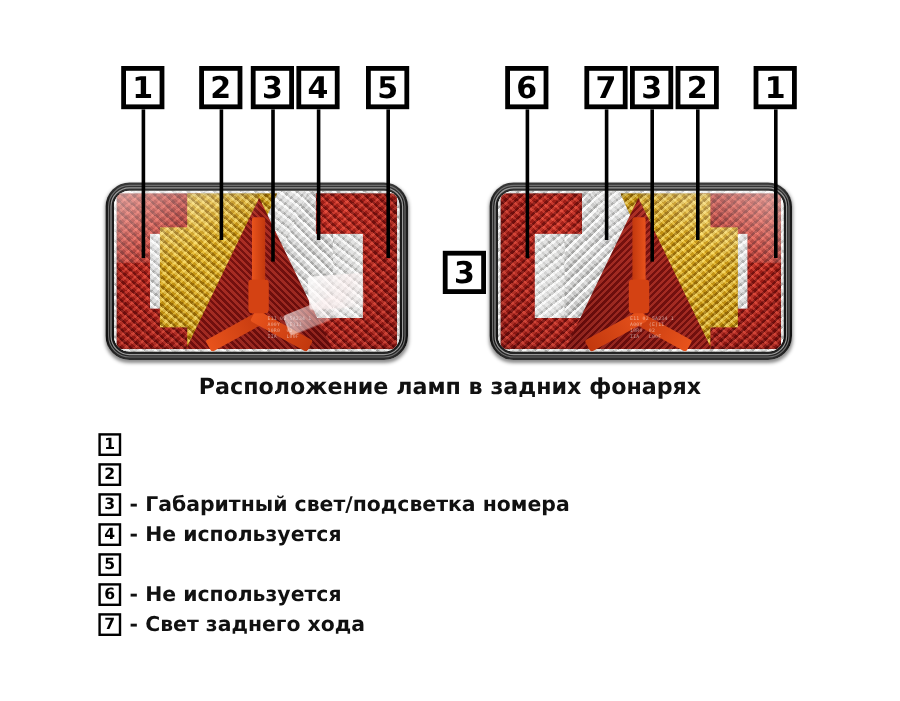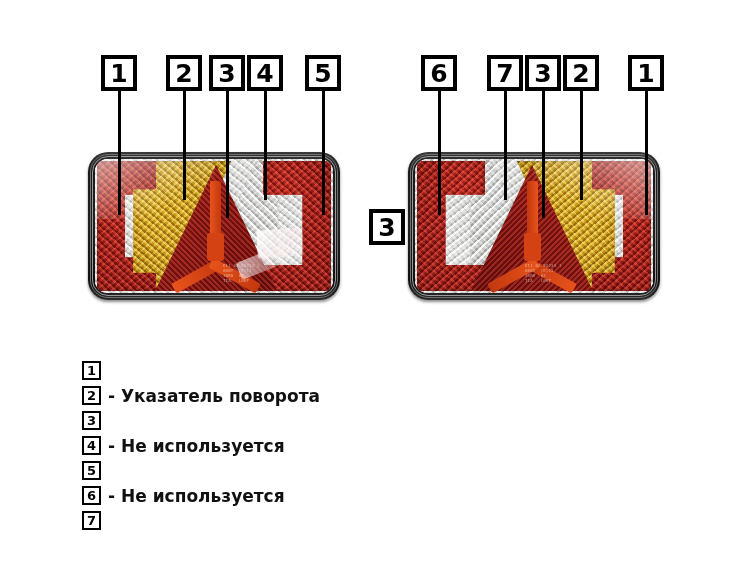--- a/index.html
+++ b/index.html
@@ -232,41 +232,43 @@
       <div class="callout" style="left: 487px; top: 55px;">7</div>
       <div class="leader" style="left: 542px; top: 91px; height: 127px;"></div>
       <div class="callout" style="left: 525px; top: 55px;">3</div>
       <div class="leader" style="left: 580px; top: 91px; height: 109px;"></div>
       <div class="callout" style="left: 563px; top: 55px;">2</div>
       <div class="leader" style="left: 645px; top: 91px; height: 124px;"></div>
       <div class="callout" style="left: 628px; top: 55px;">1</div>
       <div class="callout" style="left: 369px; top: 209px;">3</div>
     </div>
 
+  <div id="caption">Расположение ламп в задних фонарях</div>
 
   <div id="legend">
       <div class="lrow">
         <div class="lbox">1</div>
       </div>
       <div class="lrow">
         <div class="lbox">2</div>
-        <div class="ltext">- Указатель поворота</div>
       </div>
       <div class="lrow">
         <div class="lbox">3</div>
+        <div class="ltext">- Габаритный свет/подсветка номера</div>
       </div>
       <div class="lrow">
         <div class="lbox">4</div>
         <div class="ltext">- Не используется</div>
       </div>
       <div class="lrow">
         <div class="lbox">5</div>
       </div>
       <div class="lrow">
         <div class="lbox">6</div>
         <div class="ltext">- Не используется</div>
       </div>
       <div class="lrow">
         <div class="lbox">7</div>
+        <div class="ltext">- Свет заднего хода</div>
       </div>
     </div>
 
 </div>
 
 </body></html>

